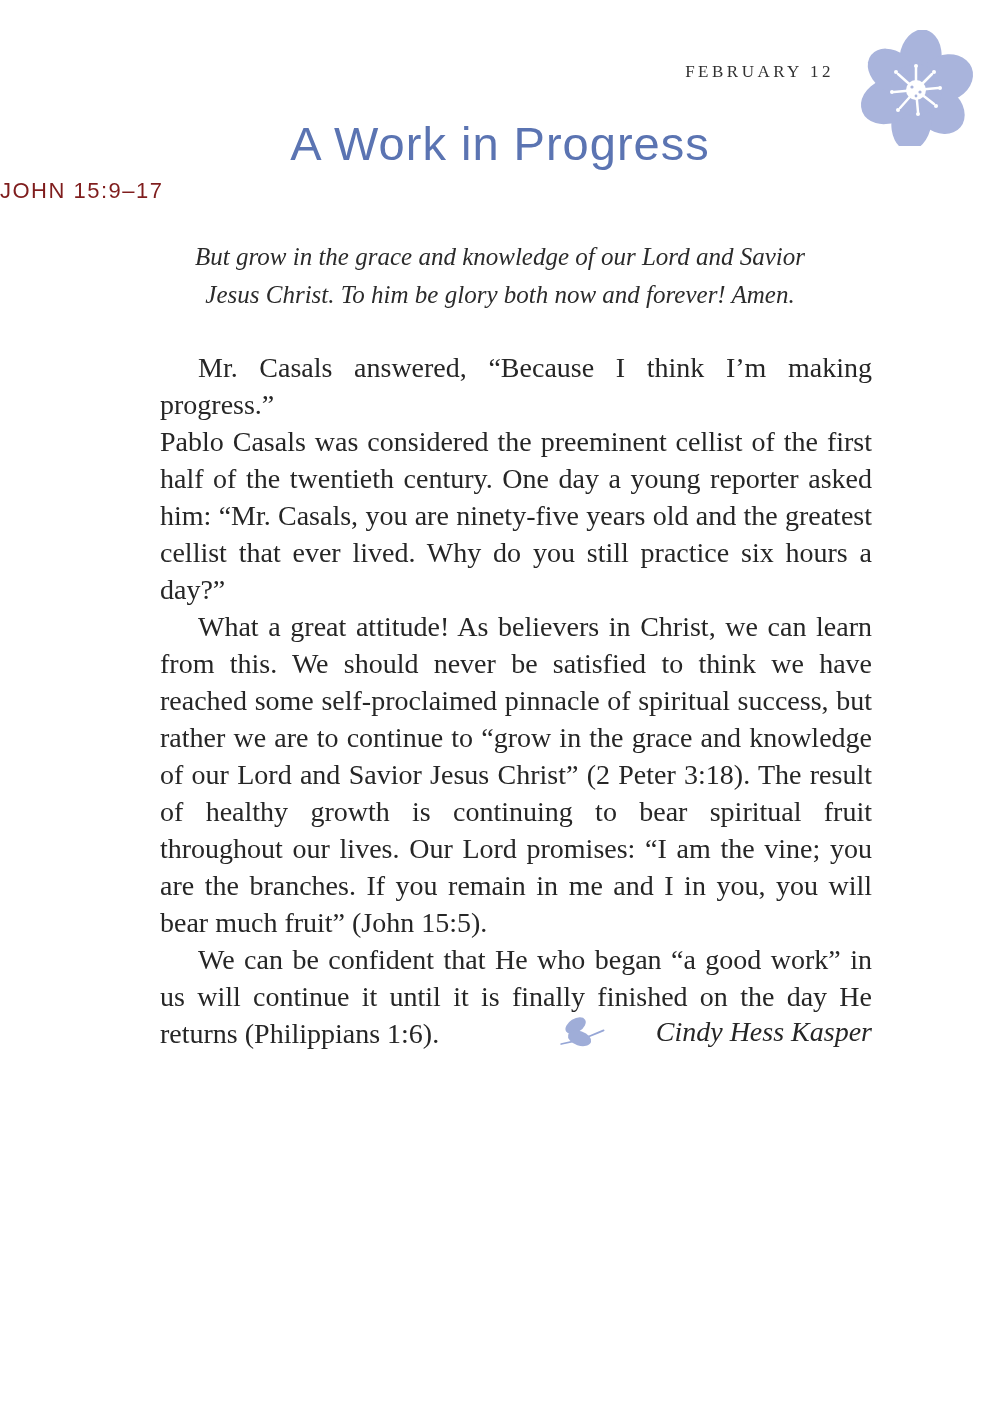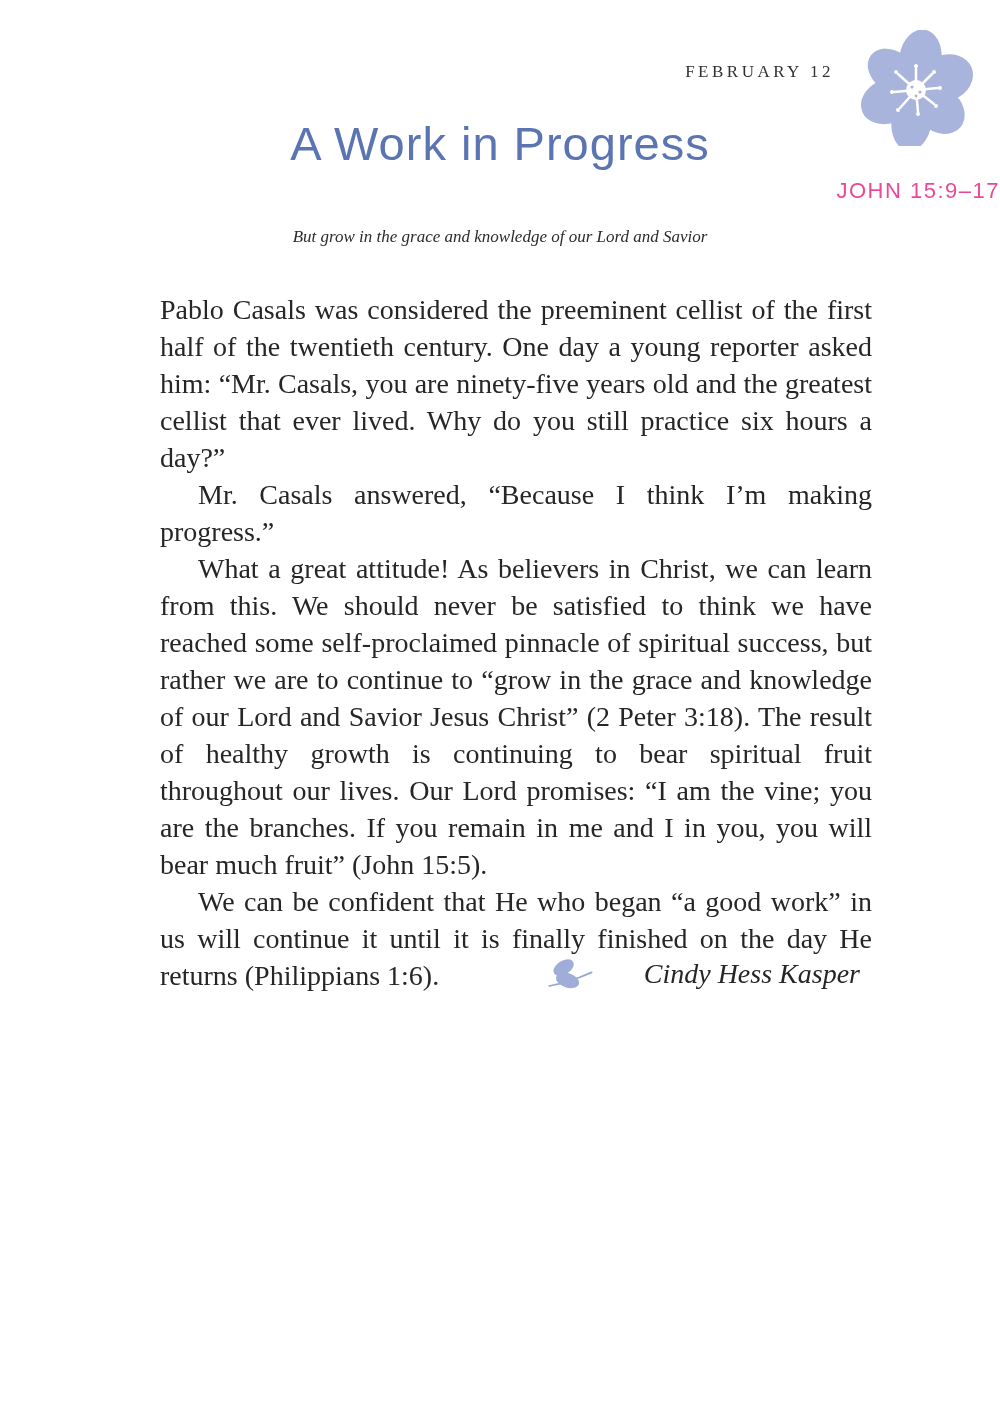--- a/index.html
+++ b/index.html
@@ -42,31 +42,31 @@
     text-align: center;
     font-family: "Liberation Sans", sans-serif;
     font-weight: 400;
     font-size: 47px;
     line-height: 52px;
     letter-spacing: 1px;
     color: #5b74b2;
   }
   .scripture-ref {
     margin-top: 8px;
-    text-align: right;
+    text-align: left;
     font-family: "Liberation Sans", sans-serif;
     font-size: 22px;
     letter-spacing: 1.5px;
-    color: #ec4899;
+    color: #7f1d1d;
   }
   
   .epigraph {
-    margin-top: 14px;
+    margin-top: 34px;
     text-align: center;
-    font-size: 17px;
+    font-size: 25px;
     line-height: 38px;
     color: #2b2b2b;
   }
   .epigraph .line { font-style: italic; }
   .epigraph .attribution {
     margin-top: 11px;
     font-style: normal;
   }
   
   .body-text {
@@ -75,21 +75,21 @@
     font-size: 28px;
     line-height: 37px;
     text-align: justify;
     color: #262626;
   }
   .para { margin: 0; }
   .para.indent { text-indent: 38px; }
   .para.last { position: relative; }
   .signature {
     position: absolute;
-    right: 12px;
+    right: 0;
     bottom: 2px;
     display: flex;
     align-items: center;
     gap: 12px;
     white-space: nowrap;
     background: #ffffff;
   }
   .leaf {
     width: 48px;
     height: 34px;
@@ -145,25 +145,26 @@
       <circle cx="70" cy="66" r="1.4"></circle>
     </g>
   </svg>
 
   <h1 class="title">A Work in Progress</h1>
 
   <div class="scripture-ref">JOHN 15:9–17</div>
 
   <div class="epigraph">
     <div class="line">But grow in the grace and knowledge of our Lord and Savior</div>
+    <div class="line">Jesus Christ. To him be glory both now and forever! Amen.</div>
   </div>
 
   <div class="body-text">
+    <p class="para indent">Mr. Casals answered, “Because I think I’m making progress.”</p>
     <p class="para">Pablo Casals was considered the preeminent cellist of the first half of the twentieth century. One day a young reporter asked him: “Mr. Casals, you are ninety-five years old and the greatest cellist that ever lived. Why do you still practice six hours a day?”</p>
-    <p class="para indent">Mr. Casals answered, “Because I think I’m making progress.”</p>
     <p class="para indent">What a great attitude! As believers in Christ, we can learn from this. We should never be satisfied to think we have reached some self-proclaimed pinnacle of spiritual success, but rather we are to continue to “grow in the grace and knowledge of our Lord and Savior Jesus Christ” (2 Peter 3:18). The result of healthy growth is continuing to bear spiritual fruit throughout our lives. Our Lord promises: “I am the vine; you are the branches. If you remain in me and I in you, you will bear much fruit” (John 15:5).</p>
     <div class="para indent last">
       <span>We can be confident that He who began “a good work” in us will continue it until it is finally finished on the day He returns (Philippians 1:6).</span>
       <span class="signature">
         <svg class="leaf" viewBox="0 0 60 42" aria-hidden="true">
           <path d="M4 36 Q 22 33 40 26 Q 50 22 57 19" fill="none" stroke="#96a6d6" stroke-width="2.2" stroke-linecap="round"></path>
           <ellipse cx="22" cy="13" rx="14" ry="8.5" transform="rotate(-32 22 13)" fill="#9fadd8"></ellipse>
           <ellipse cx="27" cy="29" rx="15" ry="9" transform="rotate(18 27 29)" fill="#9fadd8"></ellipse>
         </svg>
         <span class="author">Cindy Hess Kasper</span>

